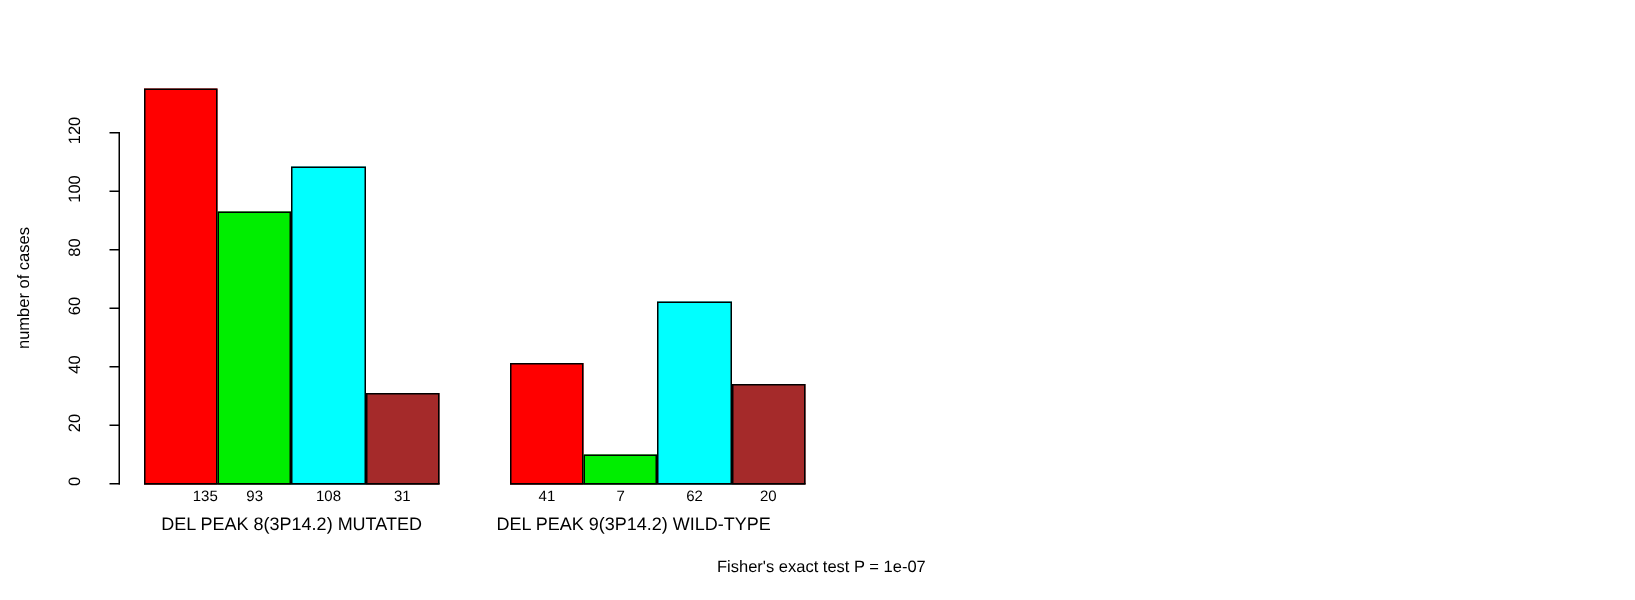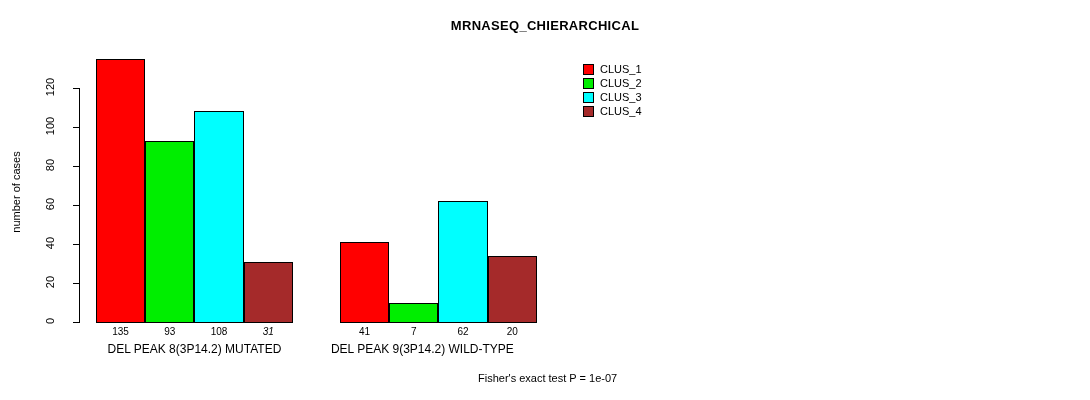--- a/index.html
+++ b/index.html
@@ -129,21 +129,20 @@
     top: 372px;
     font-size: 11px;
     white-space: nowrap;
   }
 </style>
 </head>
 <body>
 
 <div id="plot">
 
-  <div class="title">MRNASEQ_CHIERARCHICAL</div>
 
   <div class="ylabel">number of cases</div>
 
   <div class="axis-line yaxis-spine"></div>
 
   <div id="yticks">
       <div class="ytick" style="top: 322px;"></div>
       <div class="ytick-label" style="left: 30px; top: 315px;">0</div>
       <div class="ytick" style="top: 283px;"></div>
       <div class="ytick-label" style="left: 30px; top: 276px;">20</div>
@@ -169,49 +168,31 @@
       <div class="bar" style="left: 438.4px; width: 49.2px; height: 121.9px; background: rgb(0, 255, 255);"></div>
       <div class="bar" style="left: 487.6px; width: 49.2px; height: 67.3px; background: rgb(165, 42, 42);"></div>
     </div>
 
   <div id="axes-groups">
       <div class="group-axis" style="left: 96px; width: 196.8px;"></div>
       <div class="group-axis" style="left: 340px; width: 196.8px;"></div>
     </div>
 
   <div id="value-labels">
-      <div class="bar-value" style="left: 96px; width: 49.2px;">135</div>
+      <div class="bar-value" style="left: 96px; width: 49.2px; text-align: right;">135</div>
       <div class="bar-value" style="left: 145.2px; width: 49.2px;">93</div>
       <div class="bar-value" style="left: 194.4px; width: 49.2px;">108</div>
-      <div class="bar-value" style="left: 243.6px; width: 49.2px; font-style: italic;">31</div>
+      <div class="bar-value" style="left: 243.6px; width: 49.2px;">31</div>
       <div class="bar-value" style="left: 340px; width: 49.2px;">41</div>
       <div class="bar-value" style="left: 389.2px; width: 49.2px;">7</div>
       <div class="bar-value" style="left: 438.4px; width: 49.2px;">62</div>
       <div class="bar-value" style="left: 487.6px; width: 49.2px;">20</div>
     </div>
 
   <div id="group-labels">
       <div class="group-label" style="left: 36px; width: 316.8px;">DEL PEAK  8(3P14.2) MUTATED</div>
       <div class="group-label" style="left: 264px; width: 316.8px;">DEL PEAK  9(3P14.2) WILD-TYPE</div>
     </div>
 
-  <div class="legend" id="legend">
-      <div class="legend-row">
-        <span class="legend-swatch" style="background: rgb(255, 0, 0);"></span>
-        <span class="legend-text">CLUS_1</span>
-      </div>
-      <div class="legend-row">
-        <span class="legend-swatch" style="background: rgb(0, 238, 0);"></span>
-        <span class="legend-text">CLUS_2</span>
-      </div>
-      <div class="legend-row">
-        <span class="legend-swatch" style="background: rgb(0, 255, 255);"></span>
-        <span class="legend-text">CLUS_3</span>
-      </div>
-      <div class="legend-row">
-        <span class="legend-swatch" style="background: rgb(165, 42, 42);"></span>
-        <span class="legend-text">CLUS_4</span>
-      </div>
-    </div>
 
   <div class="footnote-inner">Fisher's exact test P = 1e-07</div>
 
 </div>
 
 </body></html>

